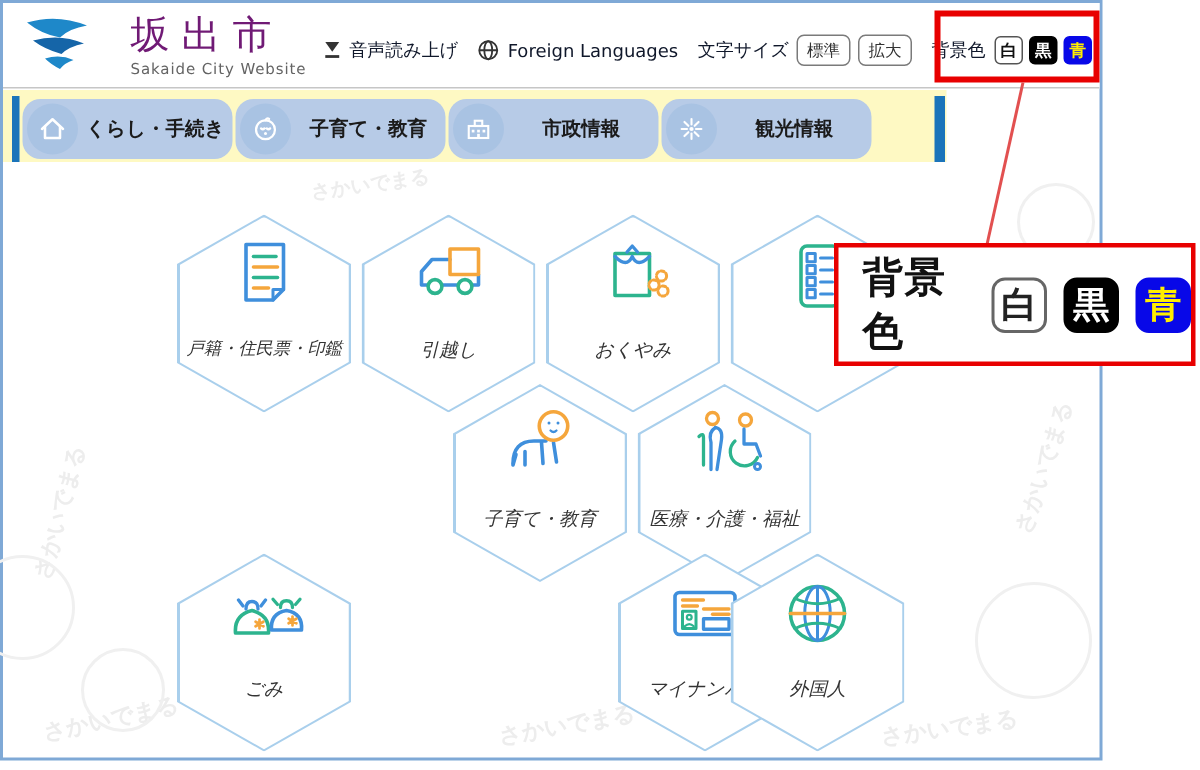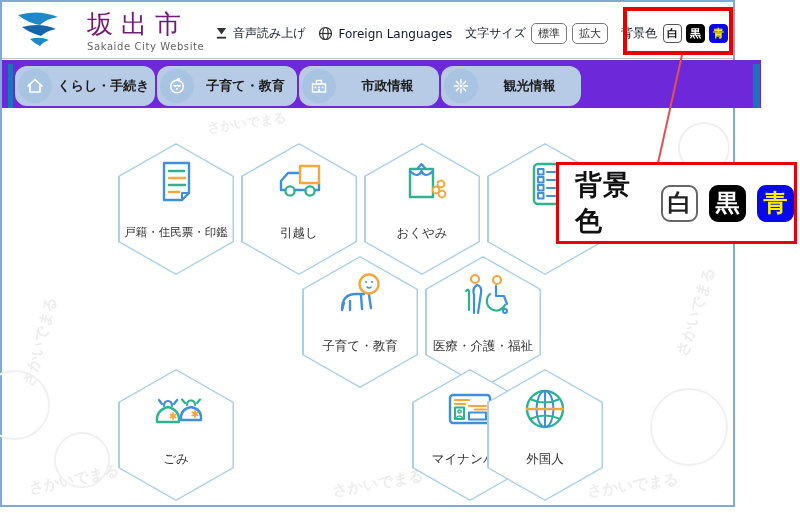--- a/index.html
+++ b/index.html
@@ -21,40 +21,40 @@
   .tool-label { font-size:12px; color:#0f172a; white-space:nowrap; }
   .pill-btn { font-size:11px; color:#333; background:#fff; border:1.5px solid #7a7a7a;
               border-radius:5px; padding:2px 6px; white-space:nowrap; cursor:pointer; }
   .sq-btn { width:19px; height:19px; border-radius:4px; font-size:11px; font-weight:bold;
             display:flex; align-items:center; justify-content:center; cursor:pointer; }
   .sq-white { background:#fff; color:#111; border:1.5px solid #555; }
   .sq-black { background:#000; color:#fff; border:1.5px solid #000; }
   .sq-blue  { background:#0808e8; color:#ffee00; border:1.5px solid #0808e8; }
 
   
-  .nav { position:absolute; left:0; top:58px; width:759px; height:48px; background:#6d28d9; }
+  .nav { position:absolute; left:0; top:58px; width:629px; height:48px; background:#fef9c3; }
   .nav-accent { position:absolute; top:4px; height:44px; background:#1b74ba; }
   .nav-accent.left { left:6px; width:5px; }
   .nav-accent.right { right:1px; width:7px; }
   .tabs { position:absolute; left:13px; top:6px; display:flex; gap:2px; }
   .tab { width:140px; height:40px; background:#b7cbe7; border-radius:12px;
          display:flex; align-items:center; cursor:pointer; }
   .tab-circle { width:34px; height:34px; border-radius:50%; background:#a9c3e3;
                 margin-left:3px; display:flex; align-items:center; justify-content:center; flex:none; }
   .tab-label { flex:1; text-align:center; font-weight:bold; font-size:13px; color:#1b1b1b; }
 
   
   .hex { position:absolute; width:116px; height:132px; cursor:pointer; }
   .hx-border { position:absolute; inset:0; background:#a9cfec;
                clip-path:polygon(50% 0,100% 25%,100% 75%,50% 100%,0 75%,0 25%); }
   .hx-fill { position:absolute; inset:1.5px; background:#fff;
              clip-path:polygon(50% 0,100% 25%,100% 75%,50% 100%,0 75%,0 25%); }
   .hx-icon { position:absolute; top:13px; left:0; right:0; display:flex; justify-content:center; }
   .hx-label { position:absolute; top:82px; left:0; right:0; text-align:center;
-              font-size:12.5px; color:#333; white-space:nowrap; }
+              font-size:12.5px; color:#333; white-space:nowrap;font-style:italic; }
 
   
   .wm { position:absolute; color:#ededed; font-weight:bold; font-size:15px;
         pointer-events:none; white-space:nowrap; }
   .wm-circle { position:absolute; border:2px solid #f0f0f0; border-radius:50%; pointer-events:none; }
 
   
   .anno-box { position:absolute; left:623px; top:7px; width:110px; height:48px;
               border:4px solid #e80000; z-index:40; pointer-events:none; }
   .connector { position:absolute; left:0; top:0; z-index:50; pointer-events:none; }

